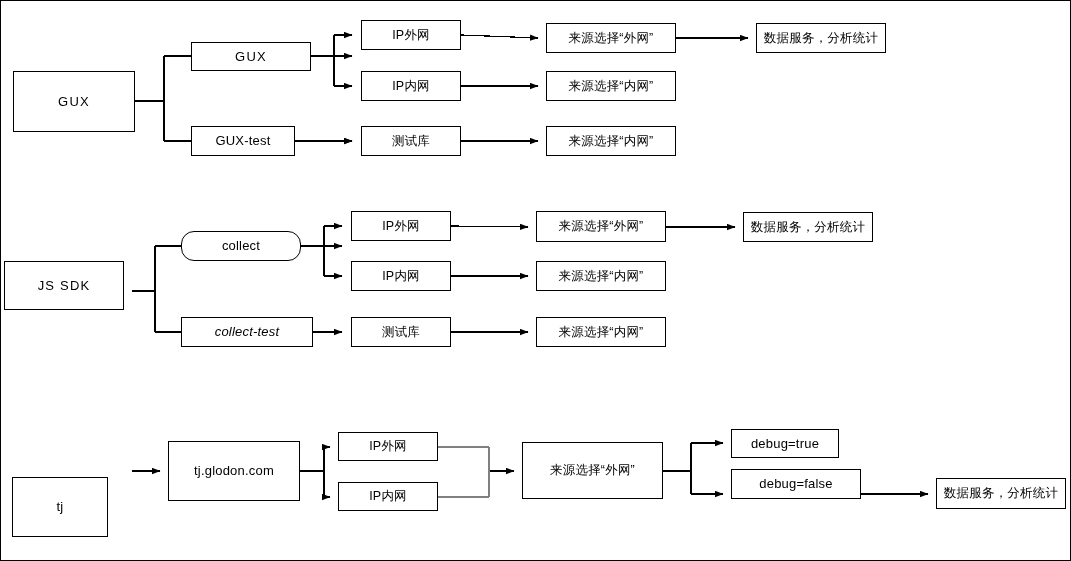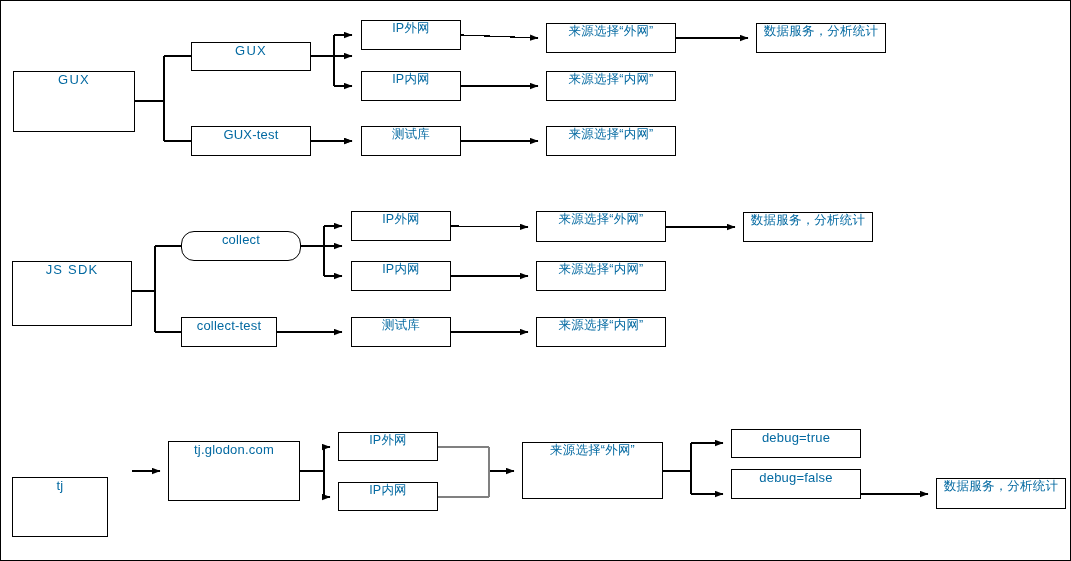--- a/index.html
+++ b/index.html
@@ -24,24 +24,24 @@
     width: 1071px;
     height: 561px;
     pointer-events: none;
   }
   .node {
     position: absolute;
     box-sizing: border-box;
     border: 1px solid #000000;
     background: #ffffff;
     display: flex;
-    align-items: flex-start;
+    align-items: center;
     justify-content: center;
     text-align: center;
-    color: #0369a1;
+    color: #000000;
     font-size: 13px;
     line-height: 1.2;
     letter-spacing: 0.2px;
     z-index: 2;
   }
   .node.cjk {
     font-size: 12.5px;
   }
   .node.wide-letter {
     letter-spacing: 1.2px;
@@ -122,21 +122,21 @@
     </g>
   </svg>
 
   <div id="nodes">
       <div class="node wide-letter" style="left: 12px; top: 70px; width: 122px; height: 61px;">
         <span>GUX</span>
       </div>
       <div class="node wide-letter" style="left: 190px; top: 41px; width: 120px; height: 29px;">
         <span>GUX</span>
       </div>
-      <div class="node" style="left: 190px; top: 125px; width: 120px; height: 30px;">
+      <div class="node" style="left: 190px; top: 125px; width: 104px; height: 30px;">
         <span>GUX-test</span>
       </div>
       <div class="node cjk" style="left: 360px; top: 19px; width: 100px; height: 30px;">
         <span>IP外网</span>
       </div>
       <div class="node cjk" style="left: 360px; top: 70px; width: 100px; height: 30px;">
         <span>IP内网</span>
       </div>
       <div class="node cjk" style="left: 360px; top: 125px; width: 100px; height: 30px;">
         <span>测试库</span>
@@ -146,27 +146,27 @@
       </div>
       <div class="node cjk" style="left: 545px; top: 70px; width: 130px; height: 30px;">
         <span>来源选择“内网”</span>
       </div>
       <div class="node cjk" style="left: 545px; top: 125px; width: 130px; height: 30px;">
         <span>来源选择“内网”</span>
       </div>
       <div class="node cjk" style="left: 755px; top: 22px; width: 130px; height: 30px;">
         <span>数据服务，分析统计</span>
       </div>
-      <div class="node wide-letter" style="left: 11px; top: 260px; width: 120px; height: 65px;">
+      <div class="node wide-letter" style="left: 3px; top: 260px; width: 120px; height: 49px;">
         <span>JS SDK</span>
       </div>
       <div class="node" style="left: 180px; top: 230px; width: 120px; height: 30px; border-radius: 13px;">
         <span>collect</span>
       </div>
-      <div class="node" style="left: 180px; top: 316px; width: 96px; height: 30px;">
+      <div class="node" style="left: 180px; top: 316px; width: 132px; height: 30px; font-style: italic;">
         <span>collect-test</span>
       </div>
       <div class="node cjk" style="left: 350px; top: 210px; width: 100px; height: 30px;">
         <span>IP外网</span>
       </div>
       <div class="node cjk" style="left: 350px; top: 260px; width: 100px; height: 30px;">
         <span>IP内网</span>
       </div>
       <div class="node cjk" style="left: 350px; top: 316px; width: 100px; height: 30px;">
         <span>测试库</span>
@@ -191,21 +191,21 @@
       </div>
       <div class="node cjk" style="left: 337px; top: 431px; width: 100px; height: 29px;">
         <span>IP外网</span>
       </div>
       <div class="node cjk" style="left: 337px; top: 481px; width: 100px; height: 29px;">
         <span>IP内网</span>
       </div>
       <div class="node cjk" style="left: 521px; top: 441px; width: 141px; height: 57px;">
         <span>来源选择“外网”</span>
       </div>
-      <div class="node" style="left: 730px; top: 428px; width: 130px; height: 29px;">
+      <div class="node" style="left: 730px; top: 428px; width: 108px; height: 29px;">
         <span>debug=true</span>
       </div>
       <div class="node" style="left: 730px; top: 468px; width: 130px; height: 30px;">
         <span>debug=false</span>
       </div>
       <div class="node cjk" style="left: 935px; top: 477px; width: 130px; height: 31px;">
         <span>数据服务，分析统计</span>
       </div>
     </div>
 

